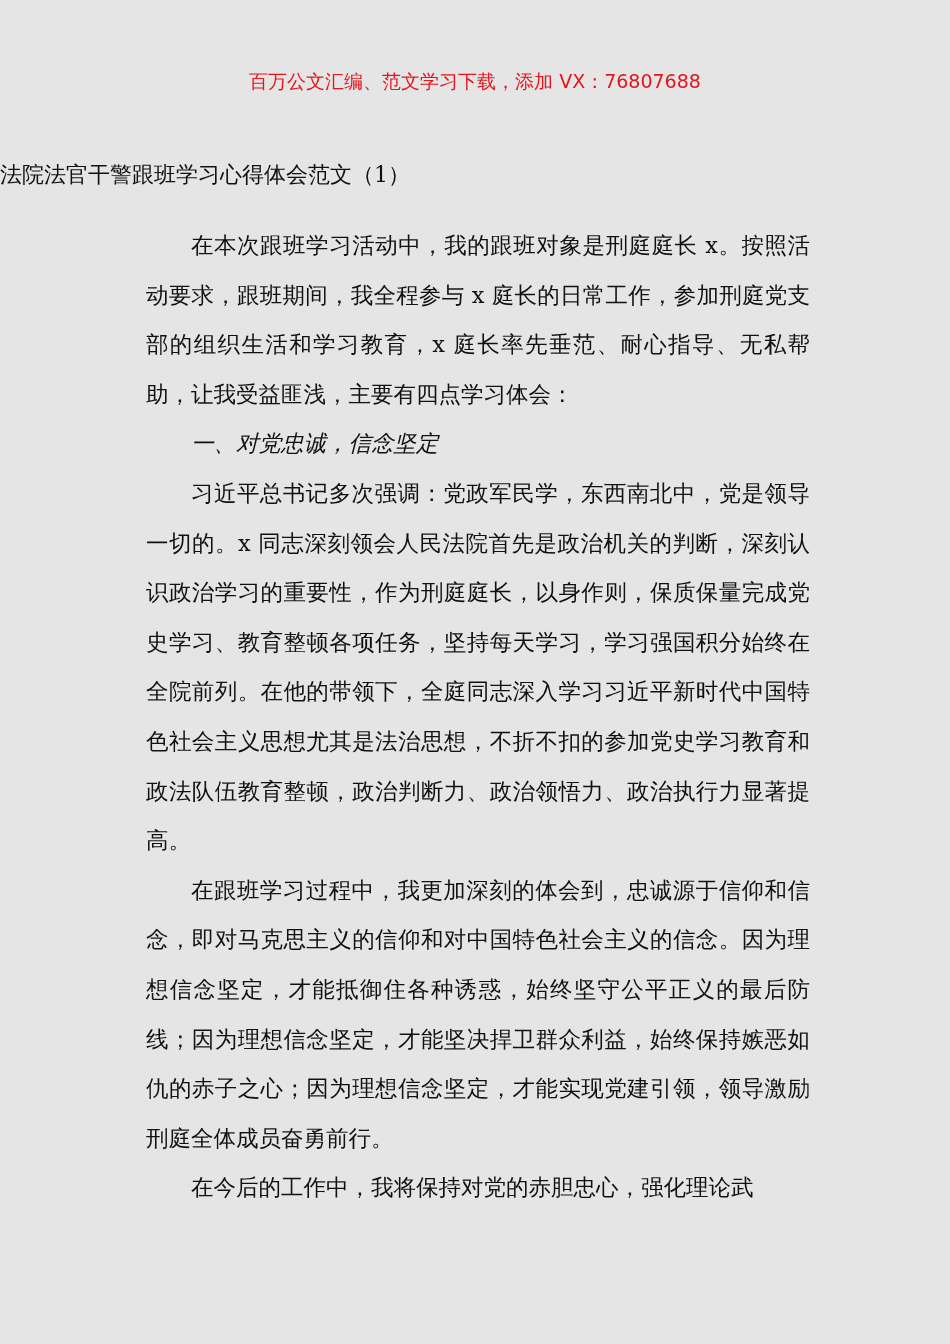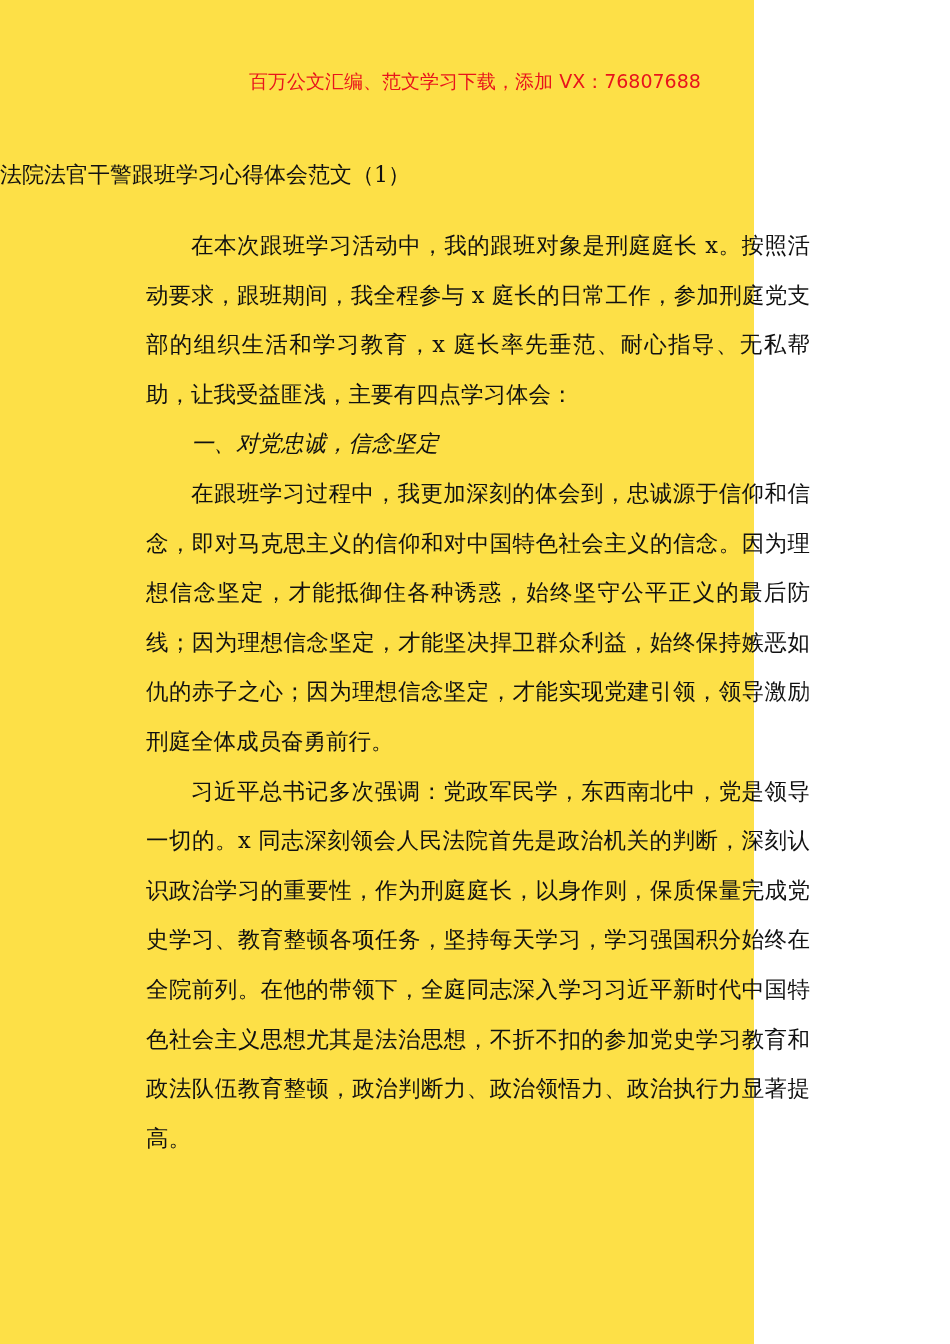--- a/index.html
+++ b/index.html
@@ -12,23 +12,23 @@
       height: 1344px;
       position: relative;
       overflow: hidden;
       font-family: "DejaVu Sans", sans-serif;
       color: #111111;
     }
     .page {
       position: absolute;
       left: 0;
       top: 0;
-      width: 754px;
+      width: 950px;
       height: 1344px;
-      background: #fde047;
+      background: #e5e5e5;
     }
     .header-banner {
       position: absolute;
       left: 0;
       top: 66px;
       width: 950px;
       text-align: center;
       font-family: "DejaVu Sans", sans-serif;
       font-size: 19px;
       line-height: 30px;
@@ -71,16 +71,17 @@
 <body>
 
 <div class="page">
   <div class="header-banner">百万公文汇编、范文学习下载，添加 VX：76807688</div>
 
   <div class="doc-title">法院法官干警跟班学习心得体会范文（1）</div>
 
   <div class="body-text">
     <p class="para">在本次跟班学习活动中，我的跟班对象是刑庭庭长 x。按照活动要求，跟班期间，我全程参与 x 庭长的日常工作，参加刑庭党支部的组织生活和学习教育，x 庭长率先垂范、耐心指导、无私帮助，让我受益匪浅，主要有四点学习体会：</p>
     <p class="heading">一、对党忠诚，信念坚定</p>
+    <p class="para">习近平总书记多次强调：党政军民学，东西南北中，党是领导一切的。x 同志深刻领会人民法院首先是政治机关的判断，深刻认识政治学习的重要性，作为刑庭庭长，以身作则，保质保量完成党史学习、教育整顿各项任务，坚持每天学习，学习强国积分始终在全院前列。在他的带领下，全庭同志深入学习习近平新时代中国特色社会主义思想尤其是法治思想，不折不扣的参加党史学习教育和政法队伍教育整顿，政治判断力、政治领悟力、政治执行力显著提高。</p>
     <p class="para">在跟班学习过程中，我更加深刻的体会到，忠诚源于信仰和信念，即对马克思主义的信仰和对中国特色社会主义的信念。因为理想信念坚定，才能抵御住各种诱惑，始终坚守公平正义的最后防线；因为理想信念坚定，才能坚决捍卫群众利益，始终保持嫉恶如仇的赤子之心；因为理想信念坚定，才能实现党建引领，领导激励刑庭全体成员奋勇前行。</p>
-    <p class="para">习近平总书记多次强调：党政军民学，东西南北中，党是领导一切的。x 同志深刻领会人民法院首先是政治机关的判断，深刻认识政治学习的重要性，作为刑庭庭长，以身作则，保质保量完成党史学习、教育整顿各项任务，坚持每天学习，学习强国积分始终在全院前列。在他的带领下，全庭同志深入学习习近平新时代中国特色社会主义思想尤其是法治思想，不折不扣的参加党史学习教育和政法队伍教育整顿，政治判断力、政治领悟力、政治执行力显著提高。</p>
+    <p class="para">在今后的工作中，我将保持对党的赤胆忠心，强化理论武</p>
   </div>
 </div>
 
 </body></html>

